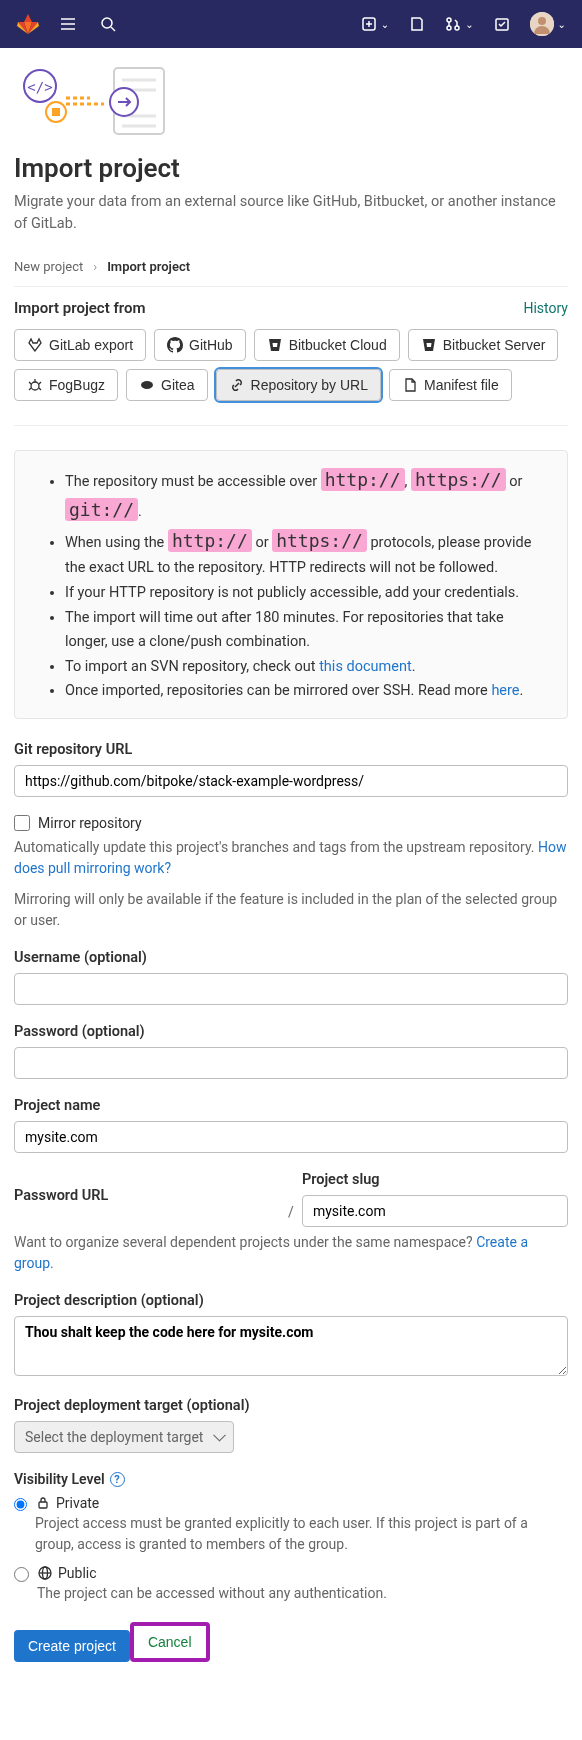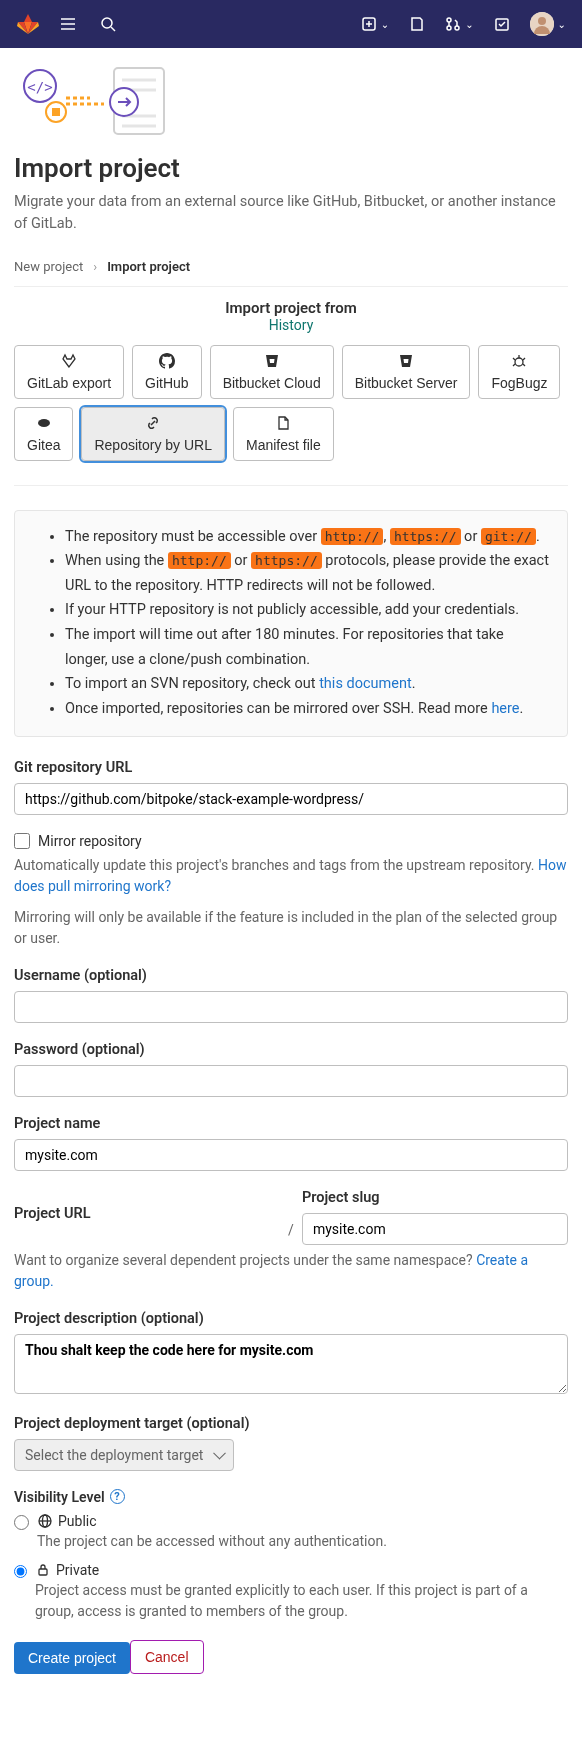--- a/index.html
+++ b/index.html
@@ -14,35 +14,35 @@
 
 .content { padding: 14px; }
 .hero-icon { width: 160px; height: 80px; margin-bottom: 8px; }
 h1 { font-size: 26px; font-weight: 600; margin-bottom: 8px; }
 .subtitle { color: #666; font-size: 14.5px; line-height: 1.5; margin-bottom: 24px; }
 
 .breadcrumb-bar { display: flex; align-items: flex-start; gap: 10px; font-size: 13px; color: #666; padding-bottom: 12px; border-bottom: 1px solid #eee; margin-bottom: 12px; }
 .breadcrumb-bar .active { color: #303030; font-weight: 600; }
 .breadcrumb-bar .chev { color: #999; }
 
-.section-header { display: flex; justify-content: space-between; align-items: center; margin-bottom: 12px; flex-direction: column; }
+.section-header { display: flex; justify-content: space-between; align-items: center; margin-bottom: 12px; }
 .section-header .title { font-weight: 600; font-size: 15px; }
 .section-header a { color: #0f766e; text-decoration: none; }
 
 .source-buttons { display: flex; flex-wrap: wrap; gap: 8px; margin-bottom: 24px; }
-.src-btn { display: inline-flex; align-items: center; gap: 6px; padding: 7px 12px; border: 1px solid #bfbfbf; border-radius: 4px; background: #fff; font-size: 14px; cursor: pointer; color: #303030; flex-direction: column; }
+.src-btn { display: inline-flex; align-items: center; gap: 6px; padding: 7px 12px; border: 1px solid #bfbfbf; border-radius: 4px; background: #fff; font-size: 14px; cursor: pointer; color: #303030; }
 .src-btn .icn { width: 16px; height: 16px; display: inline-flex; align-items: center; justify-content: center; }
 .src-btn.selected { background: #ececec; outline: 2px solid #428fdc; outline-offset: 0; }
 
 .divider { border: none; border-top: 1px solid #eee; margin: 24px 0; }
 
 .info-box { background: #fafafa; border: 1px solid #e5e5e5; border-radius: 4px; padding: 14px 18px 14px 10px; margin-bottom: 22px; }
 .info-box ul { list-style: disc; padding-left: 40px; }
 .info-box li { line-height: 1.7; color: #333; font-size: 14.5px; }
-.info-box code { font-family: monospace; background: #f97316; padding: 1px 4px; border-radius: 3px; font-size: 13px; }
+.info-box code { font-family: monospace; background: #f9a8d4; padding: 1px 4px; border-radius: 3px; font-size: 18px; }
 .info-box a { color: #1f75cb; text-decoration: none; }
 
 .form-group { margin-bottom: 18px; }
 .form-group label { display: block; font-weight: 600; margin-bottom: 7px; font-size: 14.5px; }
 .form-group input[type="text"], .form-group input[type="password"], .form-group textarea, .form-group select {
   width: 100%; padding: 7px 10px; border: 1px solid #bfbfbf; border-radius: 4px; font-size: 14px; font-family: inherit;
 }
 .form-group input[readonly] { background: #fafafa; color: #666; }
 .form-help { color: #666; font-size: 14px; line-height: 1.5; margin-top: 5px; }
 .form-help a { color: #1f75cb; text-decoration: none; }
@@ -60,21 +60,21 @@
 .vis-label { display: flex; align-items: center; gap: 5px; font-weight: 600; margin-bottom: 8px; }
 .vis-label .q { width: 15px; height: 15px; border: 1.5px solid #1f75cb; color: #1f75cb; border-radius: 50%; display: inline-flex; align-items: center; justify-content: center; font-size: 11px; font-weight: 700; cursor: pointer; }
 .radio-opt { display: flex; align-items: flex-start; gap: 8px; margin-bottom: 10px; }
 .radio-opt input { margin-top: 2px; width: 15px; height: 15px; cursor: pointer; }
 .radio-opt .rlabel { display: flex; align-items: center; gap: 5px; font-weight: 400; }
 .radio-opt .rdesc { color: #666; font-size: 14px; line-height: 1.5; margin-top: 2px; }
 .radio-opt .ricn { width: 16px; height: 16px; display: inline-flex; }
 
 .actions { display: flex; margin-top: 18px; align-items: flex-end; }
 .btn-primary { background: #1f75cb; color: #fff; border: none; padding: 8px 14px; border-radius: 4px; font-size: 14px; cursor: pointer; }
-.btn-secondary { background: #fff; color: #b91c1c; border: 1px solid #a21caf; padding: 8px 14px; border-radius: 4px; font-size: 14px; cursor: pointer; }
+.btn-secondary { background: #fff; color: #15803d; border: 4px solid #a21caf; padding: 8px 14px; border-radius: 4px; font-size: 14px; cursor: pointer; }
 
 .name-input { width: 276px; }
 textarea { resize: both; min-height: 60px; font-weight: bold; }
 </style>
 </head>
 <body>
 
 <div class="navbar">
   <div class="navbar-left">
     <div class="navbar-icon">
@@ -287,21 +287,21 @@
     <input type="password" value="" style="">
   </div>
 
   <div class="form-group">
     <label>Project name</label>
     <input type="text" class="name-input" value="mysite.com" style="">
   </div>
 
   <div class="url-row">
     <div class="form-group" style="flex:1;margin-bottom:0">
-      <label>Project URL</label>
+      <label>Password URL</label>
     </div>
     <span class="sep" style="margin-top:26px">/</span>
     <div class="form-group" style="flex:1;margin-bottom:0">
       <label>Project slug</label>
       <input type="text" value="mysite.com" style="">
     </div>
   </div>
   <p class="form-help" style="margin-bottom:18px">
     <span>Want to organize several dependent projects under the same namespace? </span><a href="#">Create a group.</a>
   </p>
@@ -317,52 +317,52 @@
       <select>
         <option>Select the deployment target</option>
       </select>
     </div>
   </div>
 
   <div class="form-group">
     <div class="vis-label">
       <span>Visibility Level</span>
       <span class="q">?</span>
+    </div>
+    <div class="radio-opt">
+      <input type="radio" name="vis" checked="" style="">
+      <div>
+        <div class="rlabel">
+          <span class="ricn">
+              <svg width="16" height="16" viewBox="0 0 16 16" fill="none" stroke="#303030" stroke-width="1.3">
+                <rect x="4" y="7" width="8" height="6" rx="1"></rect>
+                <path d="M6 7V5a2 2 0 014 0v2"></path>
+              </svg>
+            </span>
+          <span>Private</span>
+        </div>
+        <div class="rdesc">Project access must be granted explicitly to each user. If this project is part of a group, access is granted to members of the group.</div>
+      </div>
     </div>
     <div class="radio-opt">
       <input type="radio" name="vis" style="">
       <div>
         <div class="rlabel">
           <span class="ricn">
               <svg width="16" height="16" viewBox="0 0 16 16" fill="none" stroke="#303030" stroke-width="1.3">
                 <circle cx="8" cy="8" r="6"></circle>
                 <ellipse cx="8" cy="8" rx="2.5" ry="6"></ellipse>
                 <line x1="2" y1="8" x2="14" y2="8"></line>
               </svg>
             </span>
           <span>Public</span>
         </div>
         <div class="rdesc">The project can be accessed without any authentication.</div>
       </div>
     </div>
-    <div class="radio-opt">
-      <input type="radio" name="vis" checked="" style="">
-      <div>
-        <div class="rlabel">
-          <span class="ricn">
-              <svg width="16" height="16" viewBox="0 0 16 16" fill="none" stroke="#303030" stroke-width="1.3">
-                <rect x="4" y="7" width="8" height="6" rx="1"></rect>
-                <path d="M6 7V5a2 2 0 014 0v2"></path>
-              </svg>
-            </span>
-          <span>Private</span>
-        </div>
-        <div class="rdesc">Project access must be granted explicitly to each user. If this project is part of a group, access is granted to members of the group.</div>
-      </div>
-    </div>
   </div>
 
   <div class="actions">
     <button class="btn-primary">Create project</button>
     <button class="btn-secondary">Cancel</button>
   </div>
 
 </div>
 
 </body></html>

